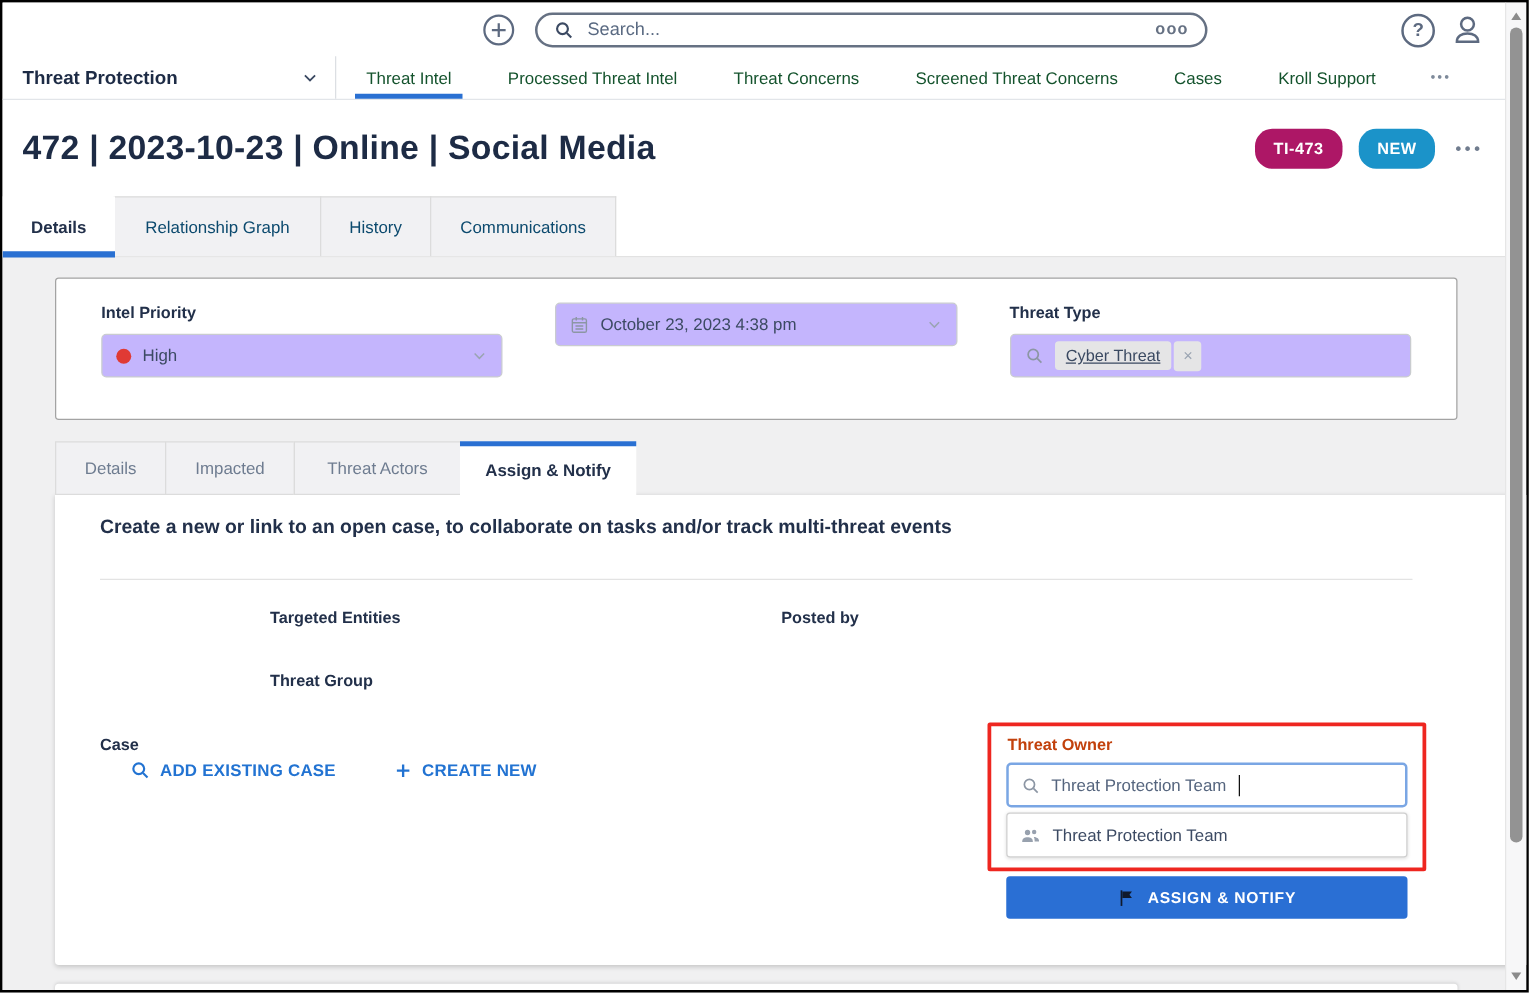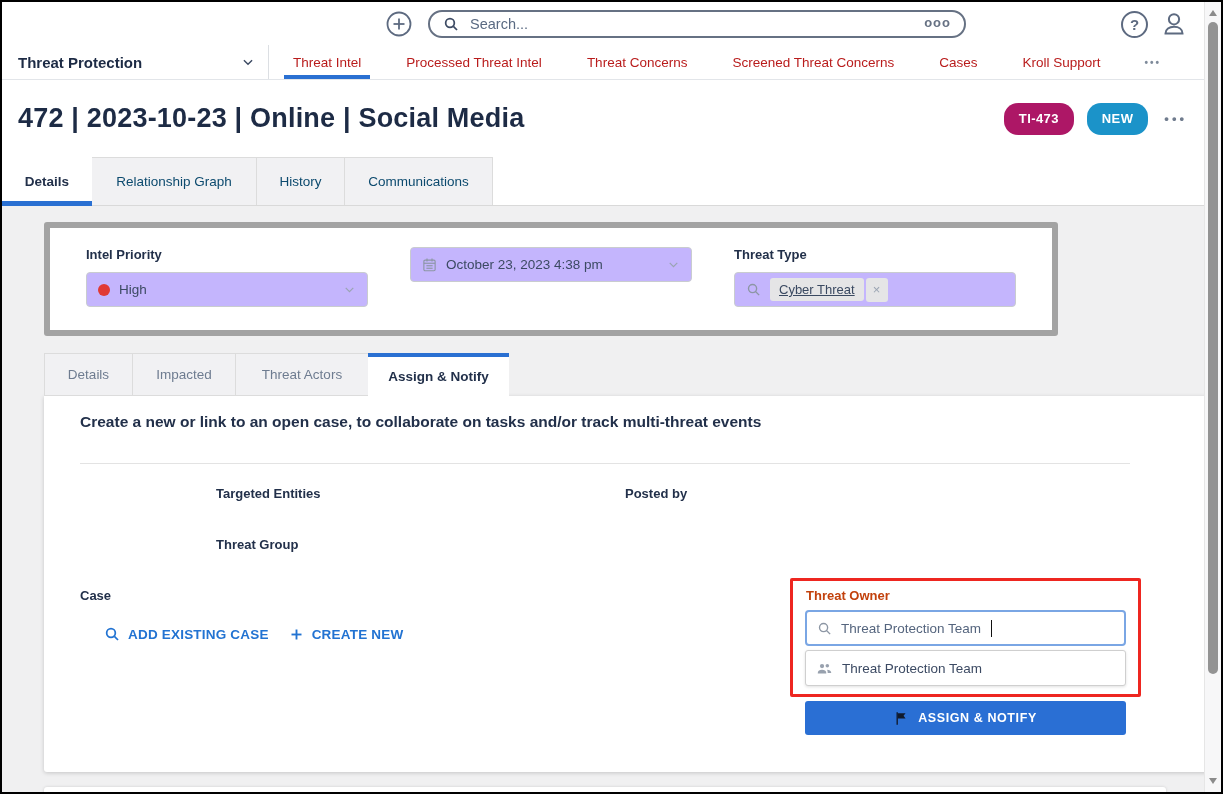--- a/index.html
+++ b/index.html
@@ -32,42 +32,42 @@
   .search-trailing { font-size:13px; font-weight:700; letter-spacing:1px; color:#667183; line-height:1; padding-bottom:3px; }
   .help-btn { position:absolute; left:1119px; top:9px; width:27px; height:27px; border:2px solid #5d6a80; border-radius:50%; color:#5d6a80; font-size:15px; font-weight:700; display:flex; align-items:center; justify-content:center; background:#fff; }
   .user-btn { position:absolute; left:1157px; top:7px; width:30px; height:30px; }
 
   
   .navrow { position:absolute; left:0; top:43px; width:1202px; height:35px; background:#fff; border-bottom:1px solid #e2e5e9; display:flex; align-items:stretch; }
   .app-selector { width:267px; display:flex; align-items:center; justify-content:space-between; padding:0 13px 0 16px; border-right:1px solid #dcdfe3; cursor:pointer; }
   .app-name { font-size:15px; font-weight:700; color:#1d2b45; }
   .app-chevron { color:#3c4a63; display:flex; }
   .nav-items { display:flex; margin-left:15px; gap:27px; align-items:stretch; }
-  .nav-item { display:flex; align-items:center; padding:0 9px; font-size:13.5px; color:#b91c1c; position:relative; cursor:pointer; white-space:nowrap; }
+  .nav-item { display:flex; align-items:center; padding:0 9px; font-size:13.5px; color:#14532d; position:relative; cursor:pointer; white-space:nowrap; }
   .nav-item.active::after { content:""; position:absolute; left:0; right:0; bottom:0; height:4px; background:#2a70d2; }
   .nav-overflow { display:flex; align-items:center; padding:0 8px; color:#7e8a9a; font-size:10px; letter-spacing:2px; font-weight:700; cursor:pointer; }
 
   
   .title-row { position:absolute; left:0; top:78px; width:1202px; height:77px; background:#fff; display:flex; align-items:center; padding:0 17px 0 16px; }
   .record-title { flex:1; margin:0; font-size:27px; font-weight:700; color:#1d2b45; letter-spacing:.2px; }
   .badge { height:20px; border-radius:14px; color:#fff; font-size:13px; font-weight:700; display:flex; align-items:center; padding:16px 15px; letter-spacing:.4px; }
   .badge-ti { background:#ad1766; margin-right:13px; }
   .badge-new { background:#1b93c9; margin-right:16px; }
   .more-dots { color:#707c8e; font-size:13px; letter-spacing:3px; font-weight:700; cursor:pointer; }
 
   
   .main-tabs { position:absolute; left:0; top:155px; width:1202px; height:49px; background:#fff; display:flex; border-bottom:1px solid #d9d9d9; }
   .main-tab { display:flex; align-items:center; justify-content:center; font-size:13.5px; color:#0c4a6e; background:#f1f1f3; border:1px solid #dcdcdc; border-bottom:none; margin-right:-1px; cursor:pointer; position:relative; }
   .main-tab.active { background:#fff; border:none; color:#22304a; font-weight:700; z-index:2; }
   .main-tab.active::after { content:""; position:absolute; left:0; right:0; bottom:-1px; height:5px; background:#2a70d2; }
 
   
   .content { position:absolute; left:0; top:204px; width:1202px; height:586px; background:#f0f0f1; }
 
-  .fields-panel { position:absolute; left:42px; top:16px; width:1014px; height:114px; background:#fff; border:6px solid #a3a3a3; border-radius:3px; display:flex; padding:19px 36px 0; gap:42px; }
+  .fields-panel { position:absolute; left:42px; top:16px; width:1122px; height:114px; background:#fff; border:1px solid #a3a3a3; border-radius:3px; display:flex; padding:19px 36px 0; gap:42px; }
   .field { flex:1; }
   .field-label { font-size:13px; font-weight:700; color:#22304a; margin-bottom:10px; }
   .field-input { height:35px; border:1px solid #c9cccf; border-radius:4px; background:#c4b5fd; display:flex; align-items:center; padding:0 11px; font-size:13.5px; color:#3c4a63; gap:9px; cursor:pointer; }
   .priority-dot { width:12px; height:12px; border-radius:50%; background:#e03a34; flex:0 0 auto; }
   .chev { margin-left:auto; color:#9aa4b2; display:flex; }
   .gray-ico { color:#8c96a4; display:flex; flex:0 0 auto; }
   .chip { display:flex; align-items:center; }
   .chip-label { background:#e5e5e6; border-radius:3px; padding:4px 9px; font-size:13px; color:#3a4961; text-decoration:underline; }
   .chip-x { background:#e5e5e6; border-radius:3px; margin-left:2px; width:22px; height:24px; display:flex; align-items:center; justify-content:center; color:#9aa4b2; font-size:13px; cursor:pointer; }
 
@@ -78,21 +78,21 @@
 
   
   .big-card { position:absolute; left:42px; top:190px; width:1180px; height:376px; background:#fff; border-radius:0 3px 3px 3px; box-shadow:0 1px 4px rgba(0,0,0,.18); }
   .panel-heading { position:absolute; left:36px; top:17px; font-size:15.5px; font-weight:700; color:#22304a; margin:0; }
   .panel-divider { position:absolute; left:36px; top:67px; width:1050px; height:0; border-top:1px solid #e3e3e3; }
   .mini-label { position:absolute; font-size:13px; font-weight:700; color:#22304a; }
   .lbl-targeted { left:172px; top:90px; }
   .lbl-posted { left:581px; top:90px; }
   .lbl-group { left:172px; top:141px; }
   .lbl-case { left:36px; top:192px; }
-  .case-actions { position:absolute; left:60px; top:230px; display:flex; gap:20px; }
+  .case-actions { position:absolute; left:60px; top:212px; display:flex; gap:46px; }
   .case-link { display:flex; align-items:center; gap:8px; color:#2273d2; font-size:13.5px; font-weight:700; letter-spacing:.2px; cursor:pointer; }
   .case-link svg { display:block; }
 
   .red-box { position:absolute; left:746px; top:182px; width:351px; height:119px; border:3px solid #ee2620; border-radius:2px; }
   .to-label { position:absolute; left:13px; top:7px; font-size:13px; font-weight:700; color:#c2410c; }
   .to-input { position:absolute; left:12px; top:29px; width:321px; height:36px; border:2px solid #7aa6e4; border-radius:4px; background:#fff; display:flex; align-items:center; gap:9px; padding:0 10px; font-size:13.5px; color:#55657e; cursor:text; }
   .caret { width:1px; height:17px; background:#111; margin-left:1px; }
   .to-option { position:absolute; left:12px; top:69px; width:321px; height:36px; border:1px solid #cfcfcf; border-radius:3px; background:#fff; box-shadow:0 1px 3px rgba(0,0,0,.12); display:flex; align-items:center; gap:9px; padding:0 10px; font-size:13.5px; color:#3c4a63; cursor:pointer; }
   .people-ico { color:#98a1ae; display:flex; }
 

